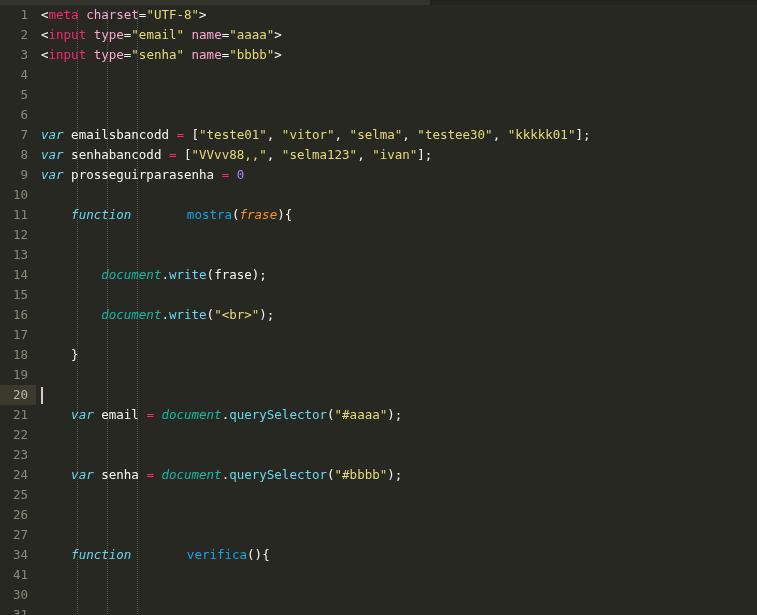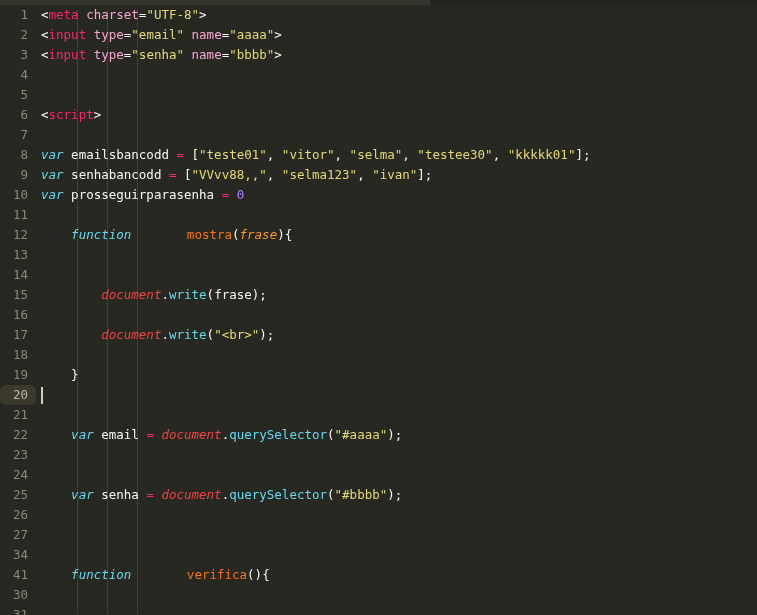--- a/index.html
+++ b/index.html
@@ -49,21 +49,20 @@
     text-align: right;
     padding-right: 8px;
     box-sizing: border-box;
     color: #8a8a7a;
     font-size: 12.5px;
     white-space: pre;
   }
   .gutter-line.active {
     background: #3b3a2c;
     color: #b8b8a8;
-    border-radius: 6px;
   }
 
   
   #code-area {
     position: absolute;
     top: 5px; left: 36px;
     width: 721px;
     height: 610px;
     overflow: hidden;
   }
@@ -97,27 +96,27 @@
     height: 17px;
     background: #cfcfc2;
   }
 
   
   .t-tag      { color: #f92672; }
   .t-attr     { color: #f9a8d4; }
   .t-str      { color: #e6db74; }
   .t-punct    { color: #f8f8f2; }
   .t-var      { color: #66d9ef; font-style: italic; margin-top: 12px; }
-  .t-fn       { color: #f97316; padding-left: 48px; }
+  .t-fn       { color: #0ea5e9; padding-left: 48px; }
   .t-fncall   { color: #66d9ef; }
   .t-param    { color: #fd971f; font-style: italic; }
   .t-op       { color: #f92672; }
   .t-num      { color: #ae81ff; }
   .t-plain    { color: #f8f8f2; }
-  .t-obj      { color: #ef4444; font-style: italic; }
+  .t-obj      { color: #14b8a6; font-style: italic; }
 </style>
 </head>
 <body>
 
 <div id="editor-root">
 
   <div id="top-scrollbar">
     <div id="top-scrollbar-thumb"></div>
   </div>
 
@@ -157,21 +156,20 @@
 
   <div id="code-area">
     <div class="indent-guide" id="guide-1"></div>
     <div class="indent-guide" id="guide-2"></div>
     <div class="indent-guide" id="guide-3"></div>
   <div class="code-line"><span class="t-punct">&lt;</span><span class="t-tag">meta</span><span class="t-plain"> </span><span class="t-attr">charset</span><span class="t-punct">=</span><span class="t-str">"UTF-8"</span><span class="t-punct">&gt;</span></div>
       <div class="code-line"><span class="t-punct">&lt;</span><span class="t-tag">input</span><span class="t-plain"> </span><span class="t-attr">type</span><span class="t-punct">=</span><span class="t-str">"email"</span><span class="t-plain"> </span><span class="t-attr">name</span><span class="t-punct">=</span><span class="t-str">"aaaa"</span><span class="t-punct">&gt;</span></div>
       <div class="code-line"><span class="t-punct">&lt;</span><span class="t-tag">input</span><span class="t-plain"> </span><span class="t-attr">type</span><span class="t-punct">=</span><span class="t-str">"senha"</span><span class="t-plain"> </span><span class="t-attr">name</span><span class="t-punct">=</span><span class="t-str">"bbbb"</span><span class="t-punct">&gt;</span></div>
       <div class="code-line"></div>
       <div class="code-line"></div>
-      <div class="code-line"><span class="t-punct">&lt;</span><span class="t-tag">script</span><span class="t-punct">&gt;</span></div>
       <div class="code-line"></div>
       <div class="code-line"><span class="t-var">var</span><span class="t-plain"> emailsbancodd </span><span class="t-op">=</span><span class="t-plain"> [</span><span class="t-str">"teste01"</span><span class="t-plain">, </span><span class="t-str">"vitor"</span><span class="t-plain">, </span><span class="t-str">"selma"</span><span class="t-plain">, </span><span class="t-str">"testee30"</span><span class="t-plain">, </span><span class="t-str">"kkkkk01"</span><span class="t-plain">];</span></div>
       <div class="code-line"><span class="t-var">var</span><span class="t-plain"> senhabancodd </span><span class="t-op">=</span><span class="t-plain"> [</span><span class="t-str">"VVvv88,,"</span><span class="t-plain">, </span><span class="t-str">"selma123"</span><span class="t-plain">, </span><span class="t-str">"ivan"</span><span class="t-plain">];</span></div>
       <div class="code-line"><span class="t-var">var</span><span class="t-plain"> prosseguirparasenha </span><span class="t-op">=</span><span class="t-plain"> </span><span class="t-num">0</span></div>
       <div class="code-line"></div>
       <div class="code-line"><span class="t-plain">    </span><span class="t-var">function</span><span class="t-plain"> </span><span class="t-fn">mostra</span><span class="t-punct">(</span><span class="t-param">frase</span><span class="t-punct">){</span></div>
       <div class="code-line"></div>
       <div class="code-line"></div>
       <div class="code-line"><span class="t-plain">        </span><span class="t-obj">document</span><span class="t-punct">.</span><span class="t-fncall">write</span><span class="t-punct">(</span><span class="t-plain">frase</span><span class="t-punct">);</span></div>
       <div class="code-line"></div>

